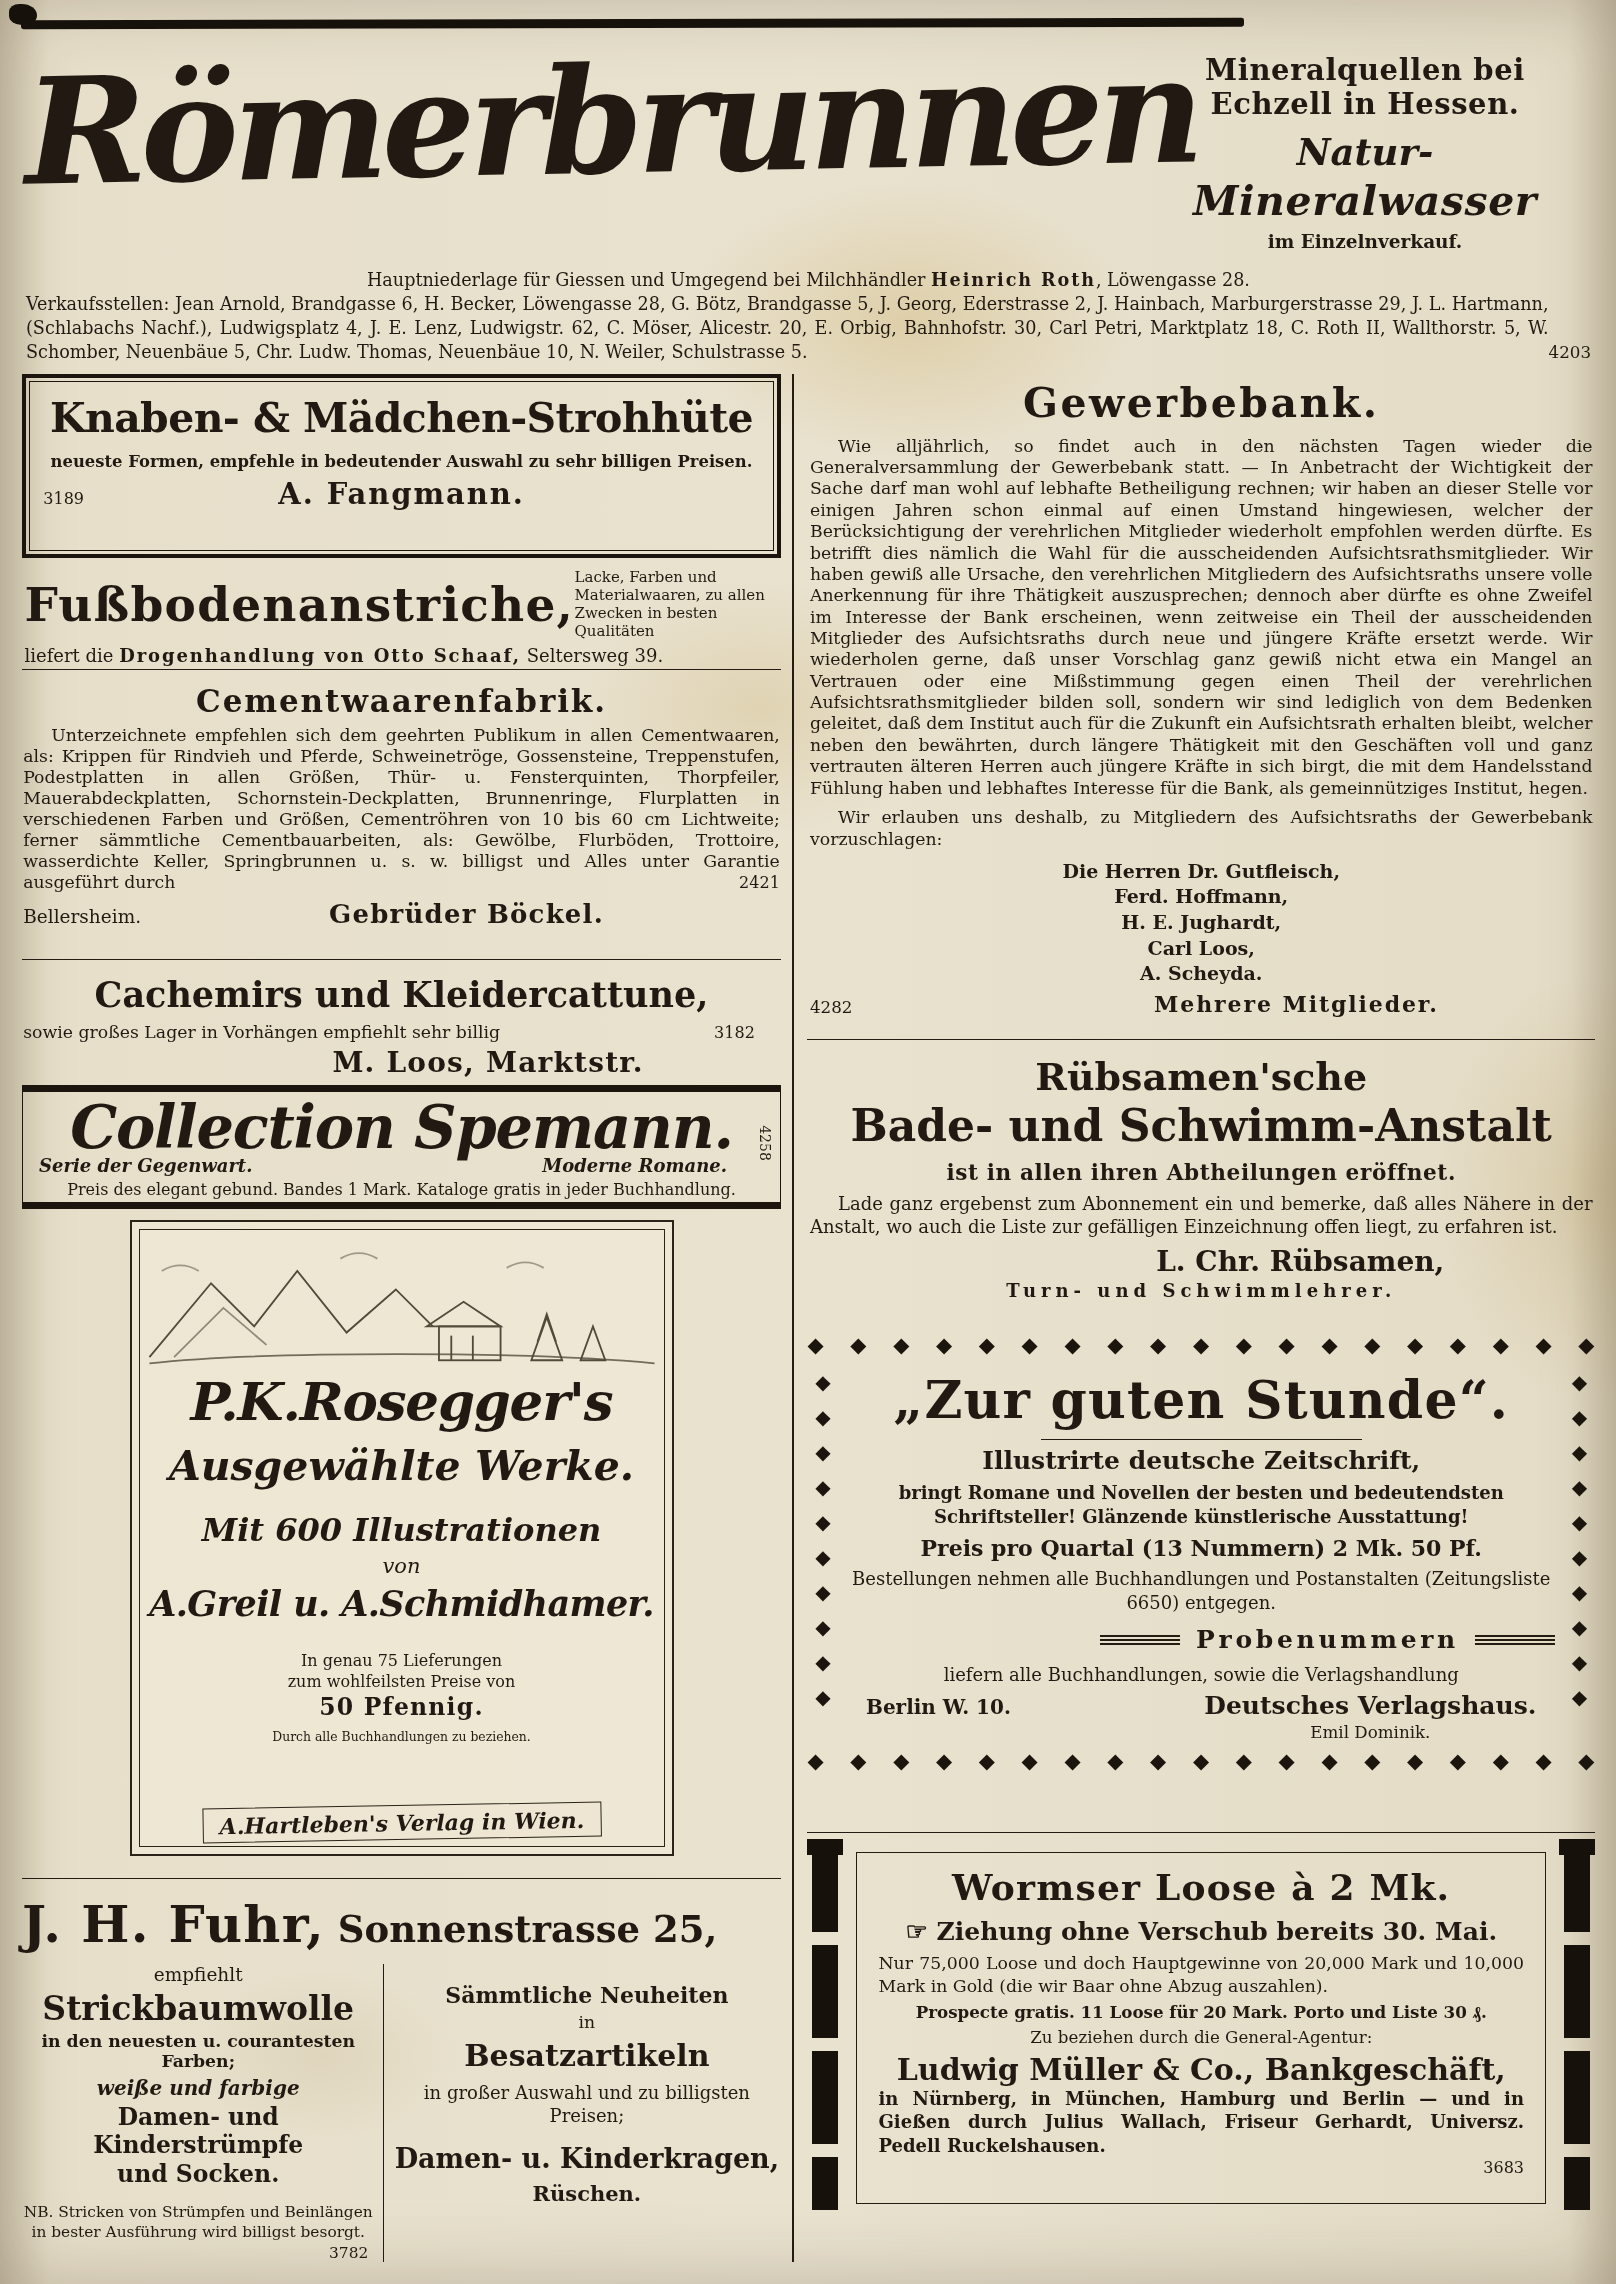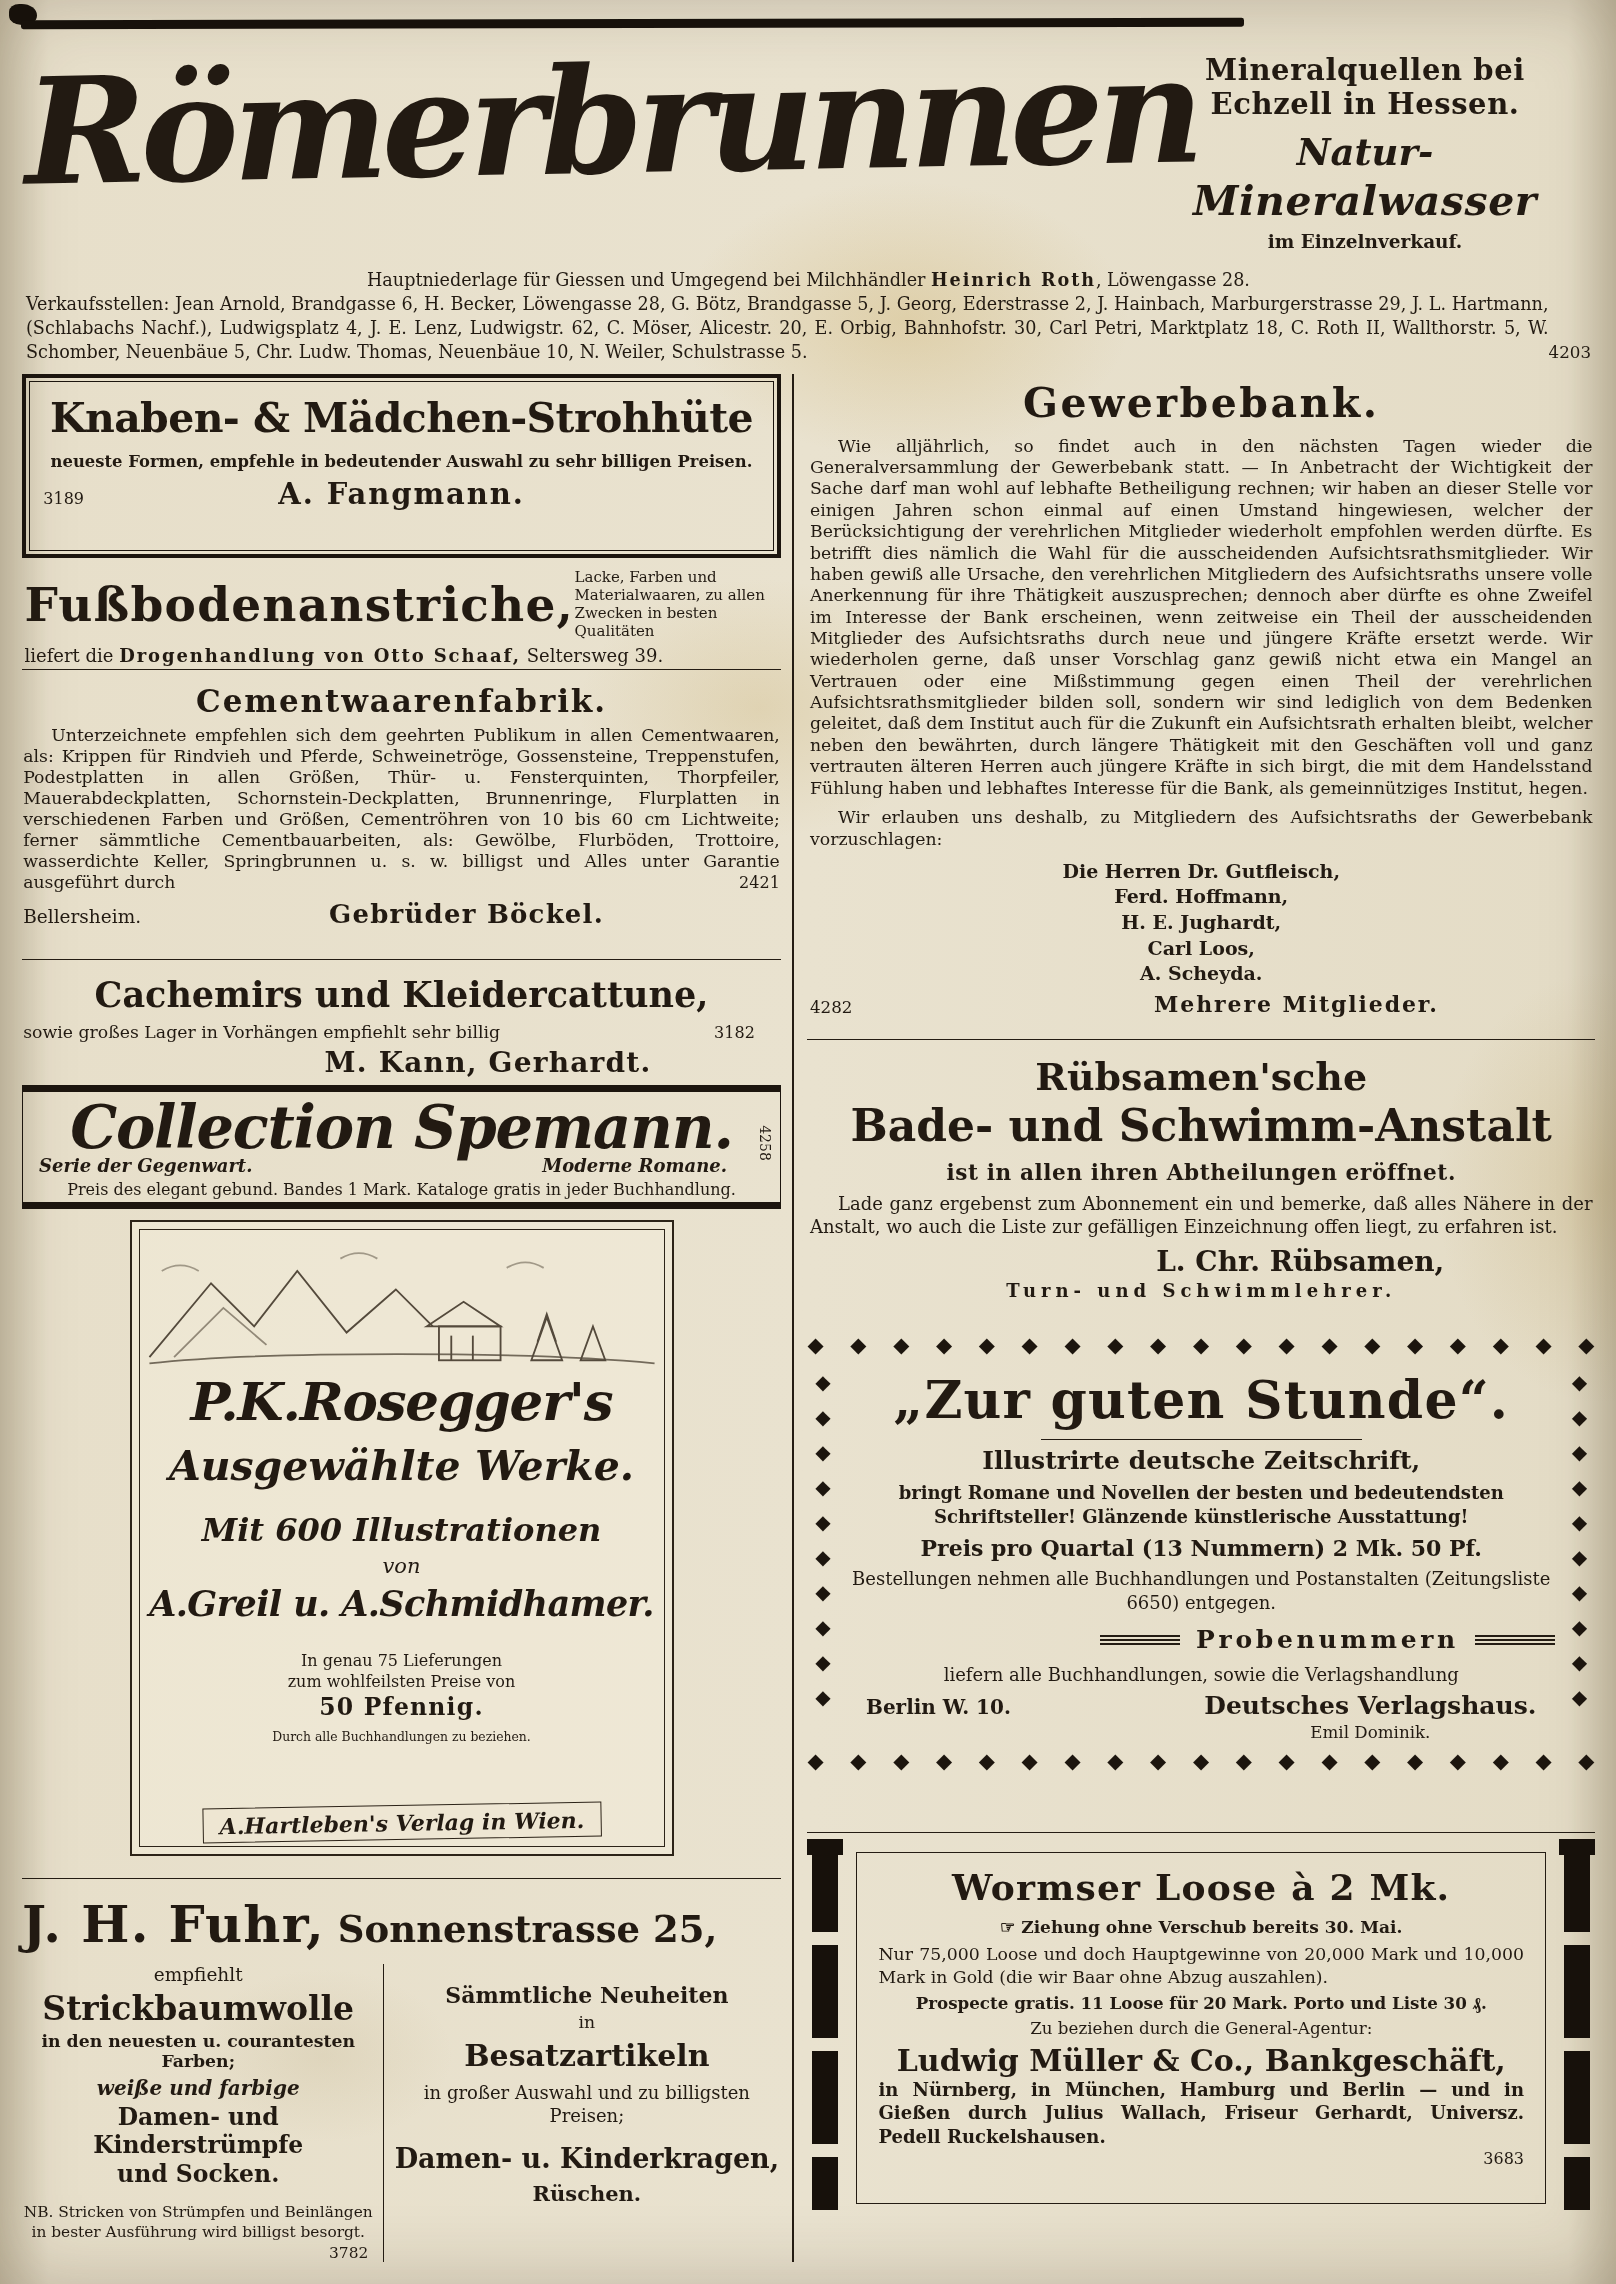--- a/index.html
+++ b/index.html
@@ -186,21 +186,21 @@
   
   .wormser-rule { border:none; border-top:1.9px solid #241c13; margin:59px 0 6.2px 0; }
   .wormser { position:relative; height:371px; padding:12.4px 49px 6.2px 49px; }
   .w-bar { position:absolute; top:0; bottom:0; width:26px;
     background:repeating-linear-gradient(to bottom, #17110b 0 93px, rgba(0,0,0,0) 93px 106px); }
   .w-bar.left { left:5px; } .w-bar.right { right:5px; }
   .w-cap { position:absolute; top:0; width:36px; height:16px; background:#17110b; }
   .w-cap.left { left:0; } .w-cap.right { right:0; }
   .wormser-inner { border:1.2px solid #241c13; height:100%; padding:13.6px 21px 5px 21px; text-align:center; }
   .worm-title { font-weight:700; font-size:36px; letter-spacing:1.2px; white-space:nowrap; }
-  .worm-l1 { font-weight:700; font-size:17px; margin-top:8.6px; }
+  .worm-l1 { font-weight:700; font-size:25px; margin-top:8.6px; }
   .worm-b1 { font-size:17.3px; line-height:1.3; margin-top:6.2px; text-align:justify; }
   .worm-l2 { font-size:16.7px; margin-top:5px; font-weight:700; }
   .worm-l3 { font-size:16.7px; margin-top:3.7px; }
   .worm-agent { font-weight:700; font-size:30px; margin-top:5px; white-space:nowrap; }
   .worm-b2 { font-size:18px; font-weight:700; line-height:1.3; margin-top:0; text-align:justify; }
   .worm-num { text-align:right; font-size:16px; margin-top:1.2px; }
 </style>
 </head>
 <body>
 
@@ -262,21 +262,21 @@
       </section>
 
       <hr class="rule thin">
 
       <section class="cachemirs">
         <div class="cach-title">Cachemirs und Kleidercattune,</div>
         <div class="cach-row">
           <span class="cach-line">sowie großes Lager in Vorhängen empfiehlt sehr billig</span>
           <span class="cach-num">3182</span>
         </div>
-        <div class="cach-sig">M. Kann, Gerhardt.</div>
+        <div class="cach-sig">M. Loos, Marktstr.</div>
       </section>
 
       <section class="spemann">
         <div class="spem-title">Collection Spemann.</div>
         <div class="spem-row">
           <span>Serie der Gegenwart.</span>
           <span class="spem-right">Moderne Romane.</span>
         </div>
         <div class="spem-num">4258</div>
         <div class="spem-bottom">Preis des elegant gebund. Bandes 1 Mark.  Kataloge gratis in jeder Buchhandlung.</div>

